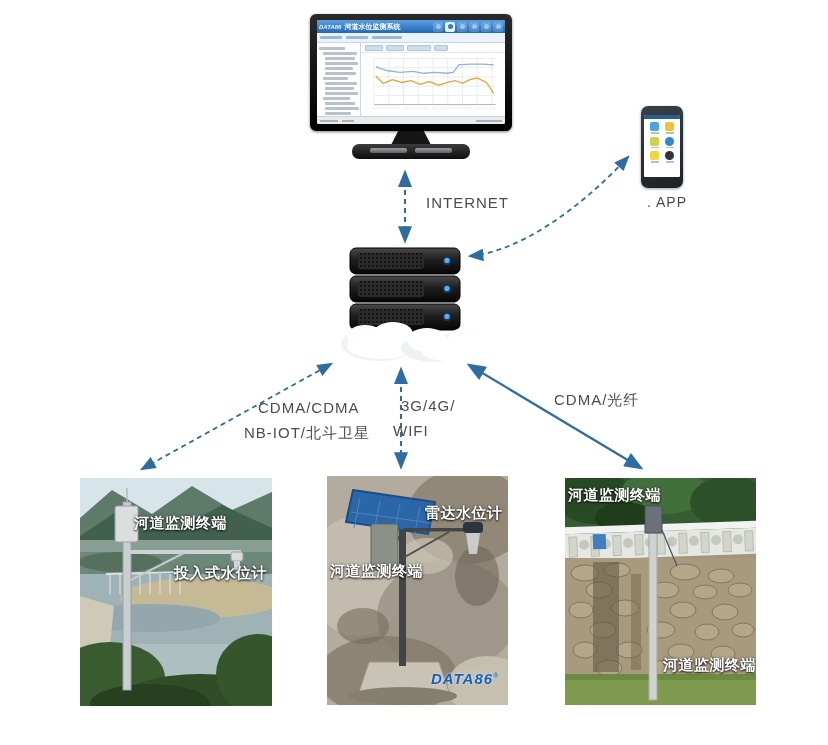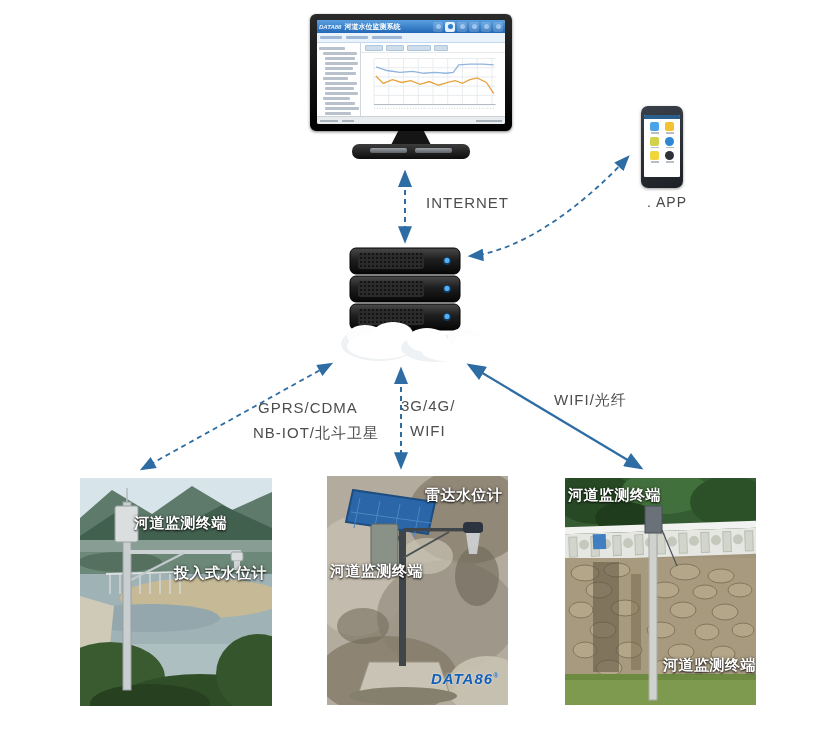--- a/index.html
+++ b/index.html
@@ -259,25 +259,25 @@
       </marker>
     </defs>
     <line x1="405" y1="172" x2="405" y2="241" stroke="#2e6da4" stroke-width="2" stroke-dasharray="5 4" marker-start="url(#ah)" marker-end="url(#ah)"></line>
     <path d="M470,256 C517,252 577,212 628,157" fill="none" stroke="#2e6da4" stroke-width="1.8" stroke-dasharray="5 4" marker-start="url(#ah)" marker-end="url(#ah)"></path>
     <line x1="142" y1="469" x2="331" y2="364" stroke="#2e6da4" stroke-width="1.8" stroke-dasharray="5 4" marker-start="url(#ah)" marker-end="url(#ah)"></line>
     <line x1="401" y1="369" x2="401" y2="467" stroke="#2e6da4" stroke-width="2" stroke-dasharray="5 4" marker-start="url(#ah)" marker-end="url(#ah)"></line>
     <line x1="469" y1="365" x2="641" y2="468" stroke="#2e6da4" stroke-width="2.2" marker-start="url(#ah)" marker-end="url(#ah)"></line>
   </svg>
 
   <span class="net-label" style="left:426px;top:194px;">INTERNET</span>
-  <span class="net-label" style="left:258px;top:399px;">GPRS/CDMA</span>
-  <span class="net-label" style="left:253px;top:424px;">NB-IOT/北斗卫星</span>
+  <span class="net-label" style="left:258px;top:399px;">CDMA/CDMA</span>
+  <span class="net-label" style="left:244px;top:424px;">NB-IOT/北斗卫星</span>
   <span class="net-label" style="left:401px;top:397px;">3G/4G/</span>
-  <span class="net-label" style="left:410px;top:422px;">WIFI</span>
-  <span class="net-label" style="left:554px;top:391px;">WIFI/光纤</span>
+  <span class="net-label" style="left:393px;top:422px;">WIFI</span>
+  <span class="net-label" style="left:554px;top:391px;">CDMA/光纤</span>
 
   <div class="photo" style="left:80px;top:478px;width:192px;height:228px;">
     <svg width="192" height="228" viewBox="0 0 192 228">
       <rect width="192" height="228" fill="#aebfc2"></rect>
       <rect width="192" height="42" fill="#d7e4ea"></rect>
       <polygon points="0,40 32,12 72,36 112,8 152,32 192,14 192,64 0,64" fill="#5d7a6a"></polygon>
       <polygon points="0,58 42,30 92,54 142,27 192,50 192,80 0,80" fill="#42604e"></polygon>
       <rect y="62" width="192" height="16" fill="#c2d2cf" opacity=".55"></rect>
       <rect y="74" width="192" height="26" fill="#6c8878"></rect>
       <ellipse cx="40" cy="84" rx="42" ry="10" fill="#55705f"></ellipse>
@@ -340,21 +340,21 @@
       <line x1="24" y1="36" x2="104" y2="47" stroke="#4d86c0" stroke-width="1"></line>
       <line x1="64" y1="54" x2="75" y2="66" stroke="#3f4549" stroke-width="3"></line>
 
       <rect x="44" y="48" width="27" height="46" rx="2" fill="#8a9288" stroke="#5f665c"></rect>
 
       <rect x="76" y="52" width="80" height="3.4" fill="#3f4549"></rect>
       <line x1="76" y1="82" x2="122" y2="56" stroke="#4a5054" stroke-width="2"></line>
       <rect x="136" y="46" width="20" height="11" rx="4" fill="#2c3440"></rect>
       <polygon points="139,57 153,57 150,78 142,78" fill="#cfd3d6" opacity=".9"></polygon>
     </svg>
-    <span class="photo-label" style="left:98px;top:10px;">雷达水位计</span>
+    <span class="photo-label" style="left:98px;top:28px;">雷达水位计</span>
     <span class="photo-label" style="left:3px;top:86px;">河道监测终端</span>
     <span class="brand-logo" style="left:104px;top:194px;"><span>DATA86</span><sup>®</sup></span>
   </div>
 
   <div class="photo" style="left:565px;top:478px;width:191px;height:227px;">
     <svg width="191" height="227" viewBox="0 0 191 227">
       <rect width="191" height="227" fill="#a2957b"></rect>
 
       <rect width="191" height="58" fill="#365c33"></rect>
       <ellipse cx="30" cy="20" rx="40" ry="26" fill="#274a24"></ellipse>

